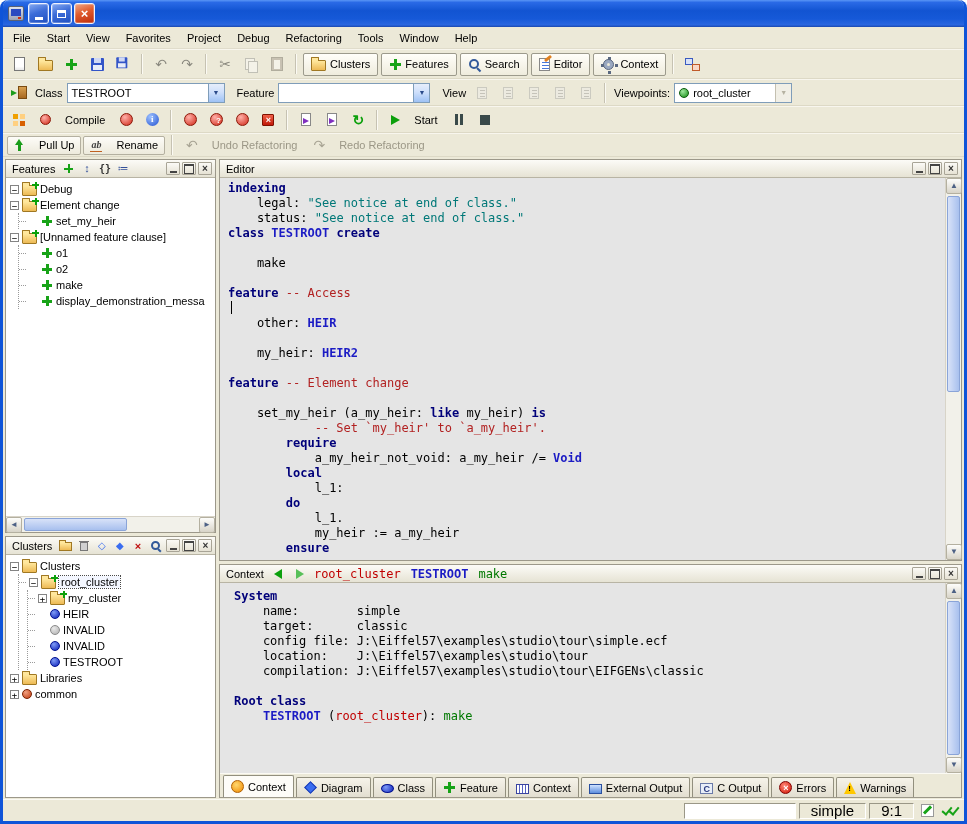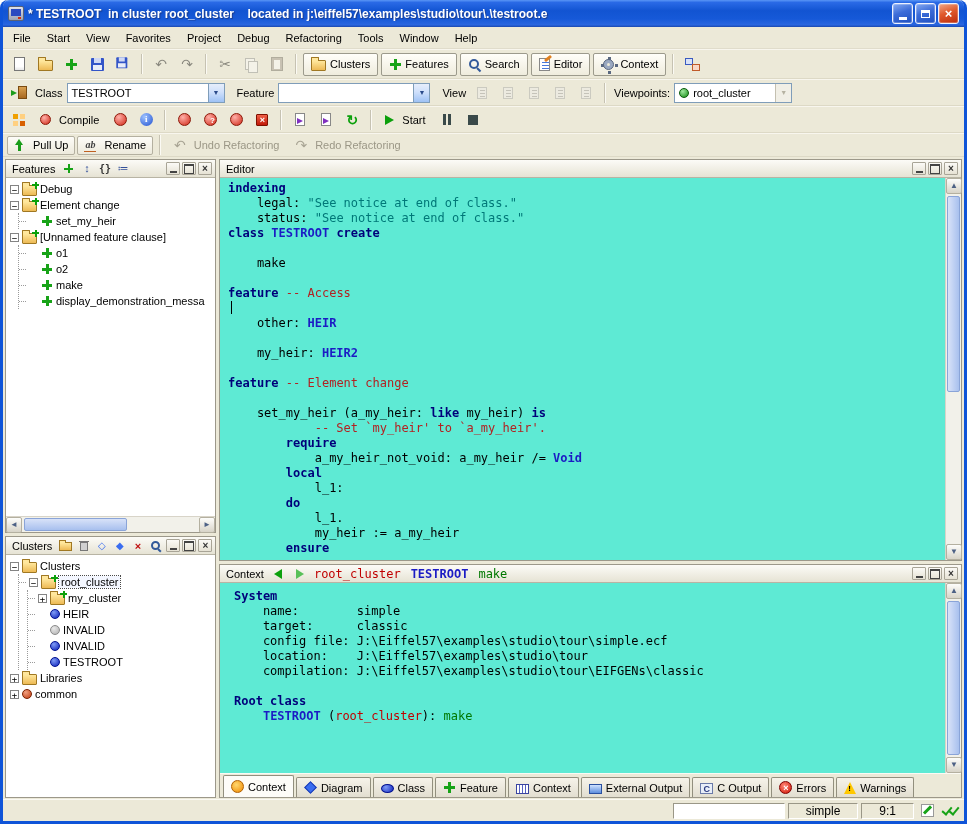--- a/index.html
+++ b/index.html
@@ -32,21 +32,21 @@
   .menu-item{font-size:11px;padding:3px 8px;color:#000;cursor:default}
 
   
   .toolbar{flex:none;display:flex;align-items:center;gap:2px;background:#ece9d8;padding:2px 4px;
     border-top:1px solid #f8f6ee;border-bottom:1px solid #ddd9c6}
   .tb1{height:30px}.tb2{height:27px}.tb3{height:27px}.tb4{height:24px}
   .sep{width:2px;height:20px;border-left:1px solid #c6c2b2;border-right:1px solid #fbfaf4;margin:0 4px;flex:none}
   .tbi{width:24px;height:23px;flex:none;display:flex;align-items:center;justify-content:center;border:1px solid transparent;border-radius:2px}
   .tbi.dis{opacity:.42;filter:grayscale(.8)}
   .tblabel{font-size:11px;color:#000;padding:0 2px}
-  .lblbtn{display:flex;align-items:center;gap:8px;font-size:11px;padding:2px 6px;border:1px solid transparent;border-radius:2px;flex:none}
+  .lblbtn{display:flex;align-items:center;gap:14px;font-size:11px;padding:2px 6px;border:1px solid transparent;border-radius:2px;flex:none}
   .lblbtn.boxed{border:1px solid #b4b0a0;background:linear-gradient(#fdfcf8,#edeadc)}
   .lblbtn.dis{color:#9b9786}
   .char{font-size:14px;line-height:14px}
 
   
   .tglwrap{display:flex;gap:3px;align-items:center}
   .tgl{display:flex;align-items:center;gap:4px;border:1px solid #9c9a8c;border-radius:2px;
     background:linear-gradient(#fffef9,#efecdd);padding:2px 7px;height:23px;font-size:11px;flex:none}
   .tglico{flex:none;position:relative;display:inline-block}
 
@@ -170,21 +170,21 @@
     background:linear-gradient(#0ca00c,#0ca00c) 50% 50%/7px 2px no-repeat,
                linear-gradient(#0ca00c,#0ca00c) 50% 50%/2px 7px no-repeat}
   .ic-feature{width:12px;height:12px;position:relative}
   .ic-feature::before{content:"";position:absolute;left:5px;top:1px;width:3px;height:10px;background:#17a317}
   .ic-feature::after{content:"";position:absolute;left:1px;top:5px;width:10px;height:3px;background:#17a317}
   .ic-class-blue{width:10px;height:10px;border-radius:50%;background:radial-gradient(circle at 35% 30%,#7e9bf5,#0b1fb8);border:1px solid #001090}
   .ic-class-gray{width:10px;height:10px;border-radius:50%;background:radial-gradient(circle at 35% 30%,#e8e8e8,#b0b0b0);border:1px solid #8a8a8a}
   .ic-class-red{width:10px;height:10px;border-radius:50%;background:radial-gradient(circle at 35% 30%,#f0a080,#c23c12);border:1px solid #7a2000}
 
   
-  .code-wrap{flex:1;display:flex;min-height:0;background:#5eead4}
+  .code-wrap{flex:1;display:flex;min-height:0;background:#e5e5e5}
   .code{flex:1;overflow:hidden;padding:3px 0 0 8px;font:12px/15px "DejaVu Sans Mono",monospace;white-space:pre}
   .code-line{height:15px}
   .s-kw{color:#00007a;font-weight:bold}
   .s-cls{color:#1b1bc4;font-weight:bold}
   .s-str{color:#007878}
   .s-com{color:#b22222}
   .s-txt{color:#000}
   .s-red{color:#c00000}
   .s-grn{color:#007800}
   .caret{display:inline-block;width:1px;height:13px;background:#000;vertical-align:-2px;margin-left:3px}
@@ -223,37 +223,36 @@
   .ti-coutput{height:11px;margin-top:1px;background:#e8eef8;border:1px solid #6a7aa8;color:#2a3a80;font:bold 9px/10px "Liberation Sans",sans-serif;text-align:center}
   .ti-errors{border-radius:50%;background:radial-gradient(circle at 40% 35%,#ff8a7a,#d01000);border:1px solid #800000;color:#fff;font:bold 9px/12px "Liberation Sans",sans-serif;text-align:center}
   .ti-warnings{width:0;height:0;border-left:6px solid transparent;border-right:6px solid transparent;border-bottom:12px solid #ffc800;margin-top:1px}
   .ti-warnings::after{content:"!";position:absolute;left:-2px;top:2px;color:#000;font:bold 8px/10px "Liberation Sans",sans-serif}
 
   
   .statusbar{height:22px;flex:none;display:flex;align-items:center;justify-content:flex-end;gap:3px;
     background:#ece9d8;border-top:1px solid #fbfaf4;padding:0 4px}
   .sb-field{width:112px;height:16px;background:#fff;border:1px solid;border-color:#9a9787 #fff #fff #9a9787}
   .sb-cell{height:16px;min-width:40px;border:1px solid;border-color:#9a9787 #fff #fff #9a9787;
-    font-size:12px;display:flex;align-items:center;justify-content:center;padding:0 17px}
+    font-size:15px;display:flex;align-items:center;justify-content:center;padding:0 11px}
   .sb-ico{width:20px;height:18px;display:flex;align-items:center;justify-content:center}
   .pc{position:relative;width:13px;height:13px;background:#fff;border:1px solid #999}
   .pc::after{content:"";position:absolute;left:2px;top:7px;width:10px;height:3px;background:#17a317;transform:rotate(-45deg);transform-origin:left center}
   .ck{position:relative;width:15px;height:12px}
   .ck::before,.ck::after{content:"";position:absolute;width:4px;height:8px;border-right:2px solid #17a317;border-bottom:2px solid #17a317;transform:rotate(40deg)}
   .ck::before{left:1px;top:0}
   .ck::after{left:8px;top:0}
 </style>
 </head>
 <body>
 
 <div class="window">
 
   <div class="titlebar">
     <span class="app-icon"></span>
-    <span class="title-text">* TESTROOT  in cluster root_cluster    located in j:\eiffel57\examples\studio\tour\.\testroot.e</span>
     <span class="win-btns">
       <span class="wbtn">
           <span class="glyph-min"></span>
         </span>
       <span class="wbtn">
           <span class="glyph-max"></span>
         </span>
       <span class="wbtn close">
           <span class="glyph-close">×</span>
         </span>

